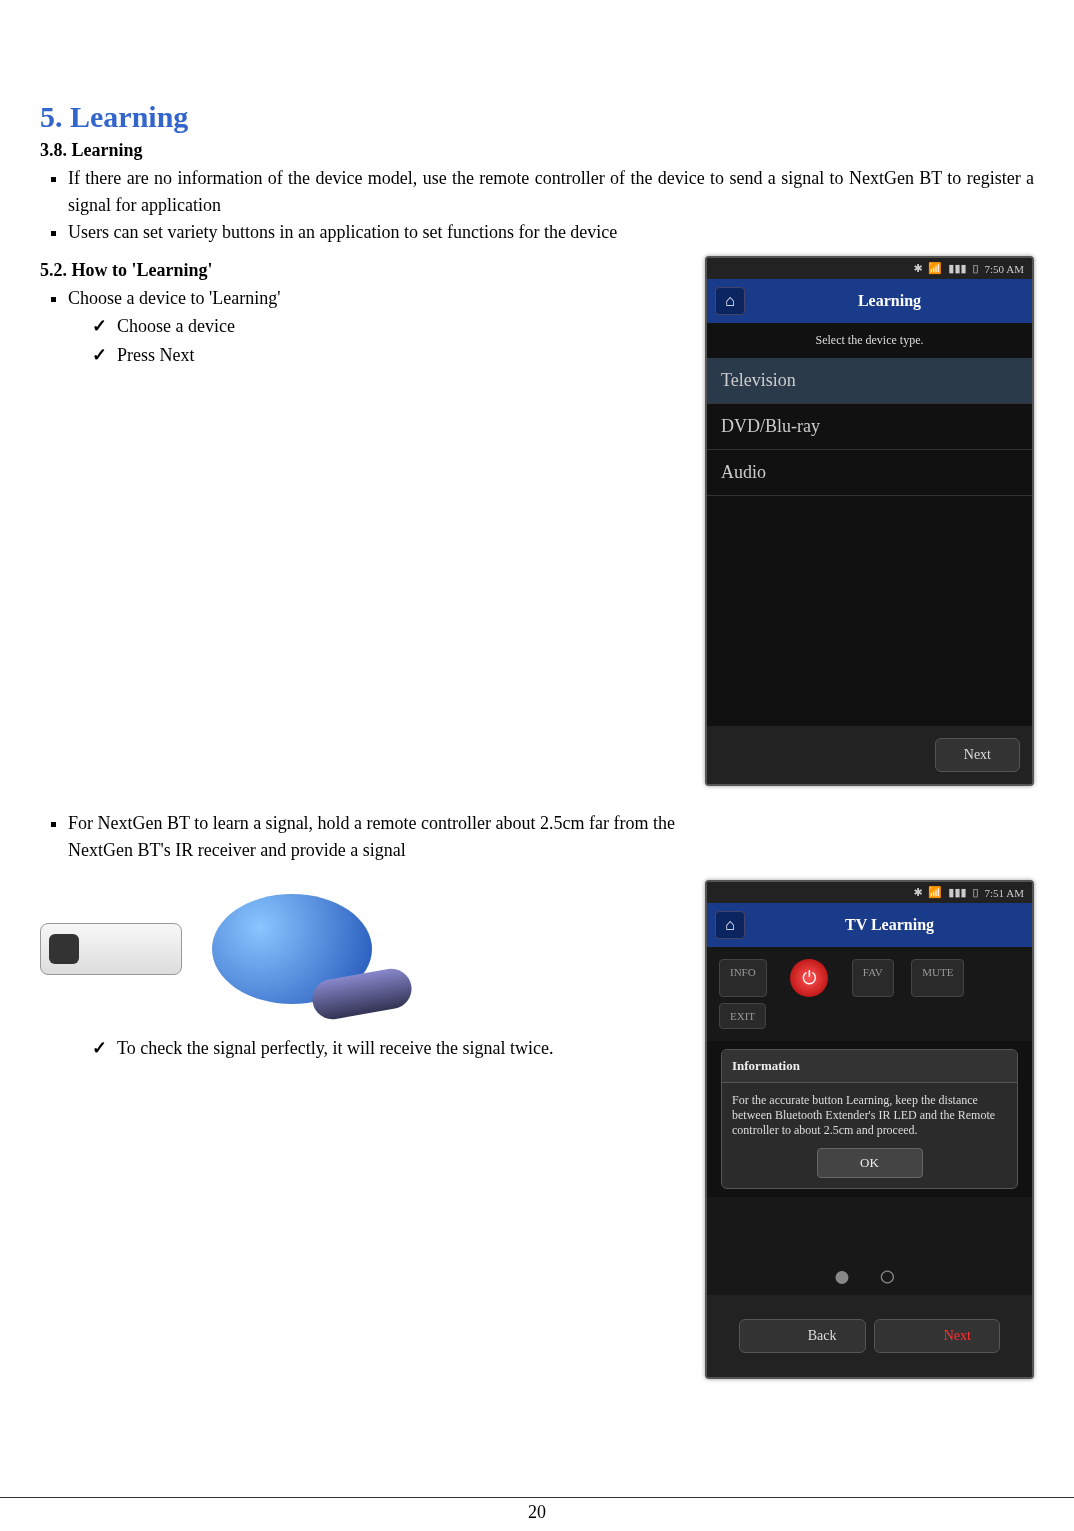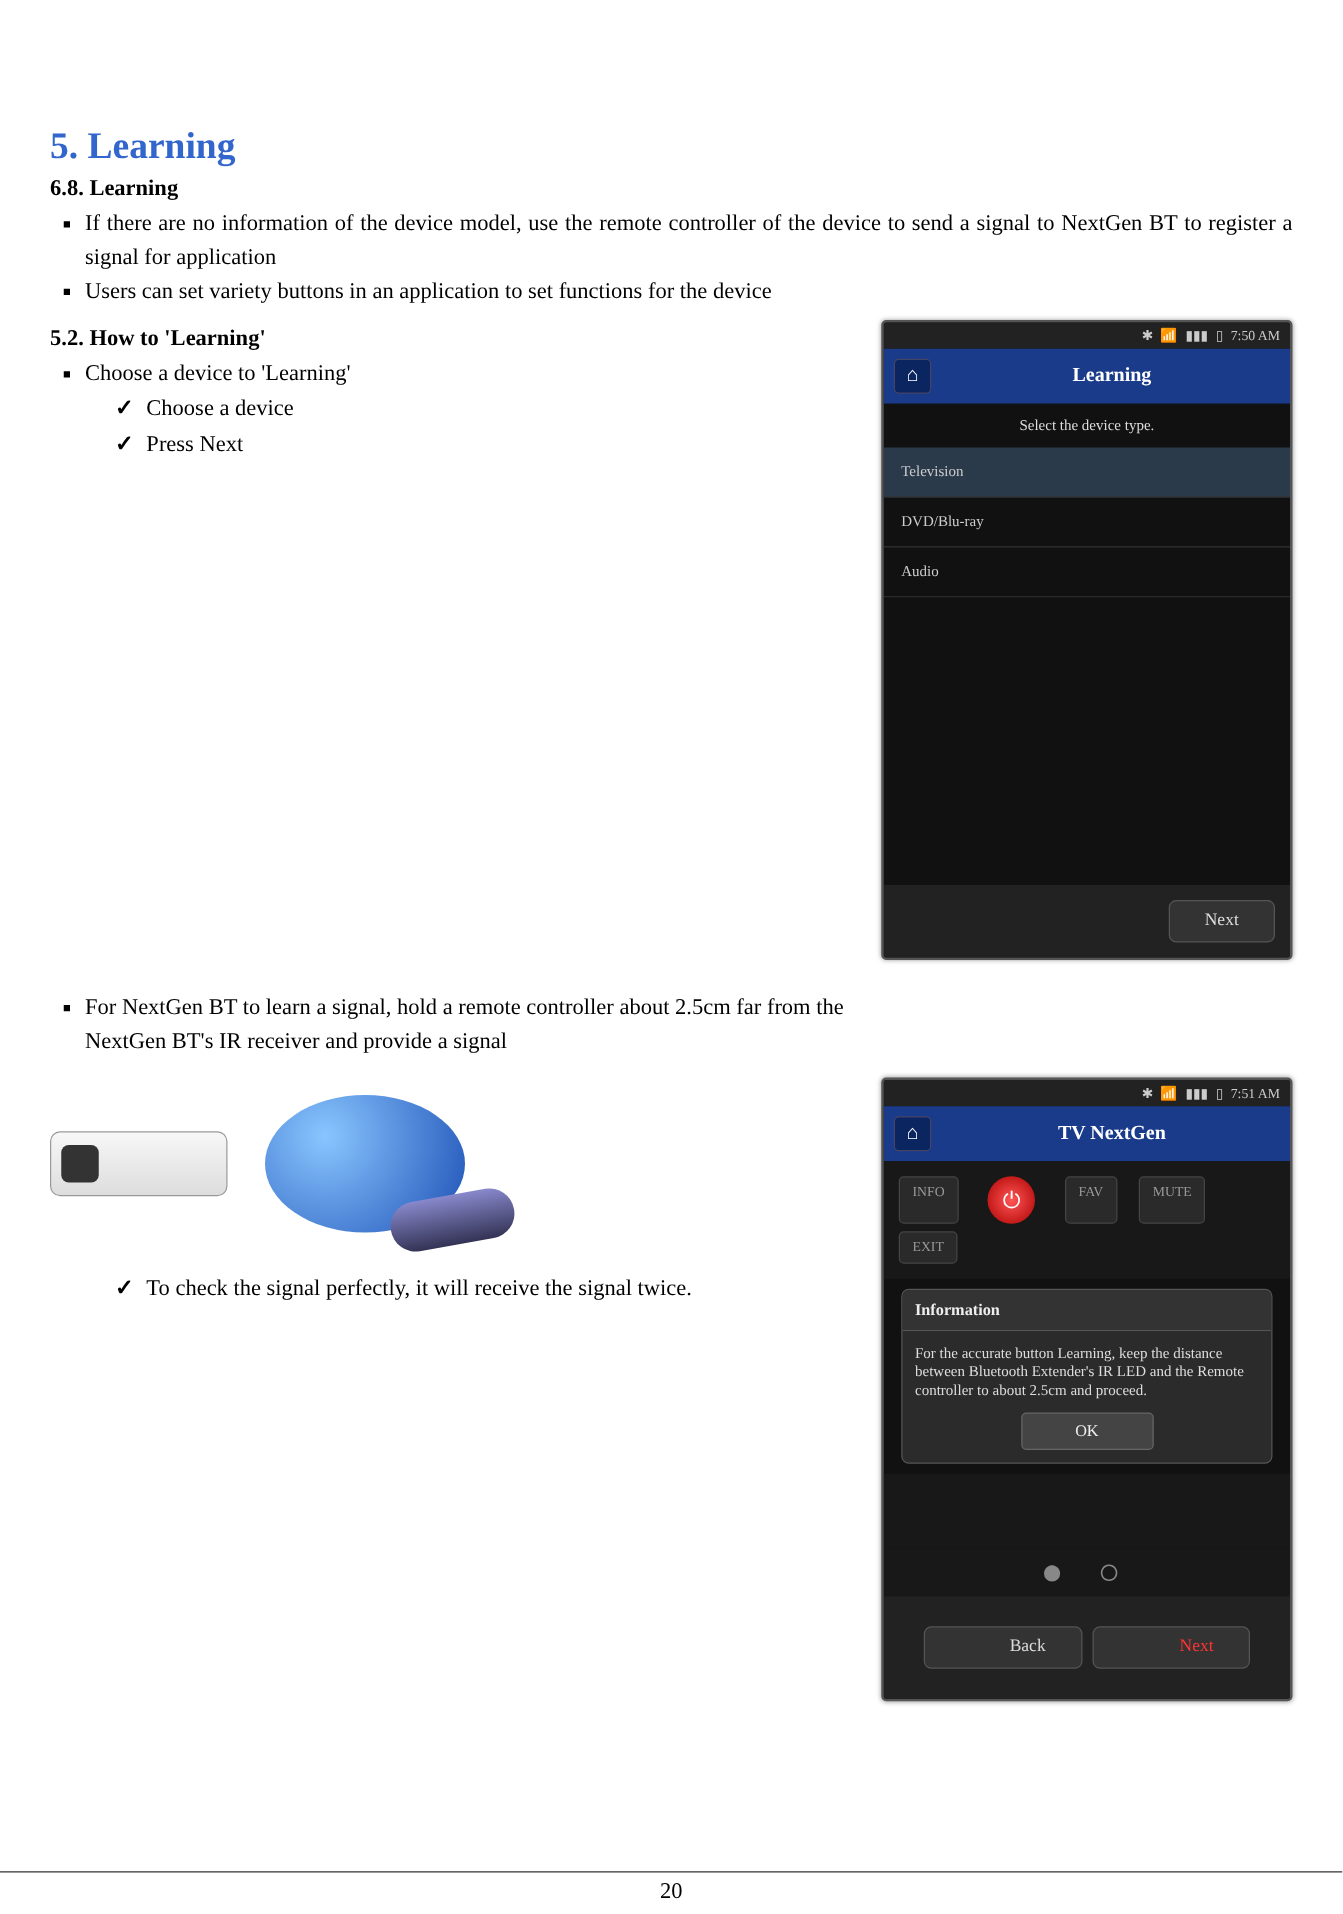--- a/index.html
+++ b/index.html
@@ -14,21 +14,21 @@
   ul.check>li::before{content:"✓";margin-right:10px;font-weight:bold}
   .row{display:flex;gap:30px;align-items:flex-start}
   .col-text{flex:1}
   .phone{width:325px;background:#111;border:2px solid #555;border-radius:4px;overflow:hidden;box-shadow:0 0 4px rgba(0,0,0,.4)}
   .statusbar{background:#222;color:#ccc;font-size:11px;text-align:right;padding:4px 8px;display:flex;justify-content:flex-end;gap:6px;align-items:center}
   .titlebar{background:#1a3a8a;color:#fff;display:flex;align-items:center;padding:8px;gap:10px}
   .titlebar .home{background:#0a2560;border:1px solid #446;border-radius:4px;width:28px;height:26px;display:flex;align-items:center;justify-content:center;font-size:16px}
   .titlebar .title{flex:1;text-align:center;font-size:16px;font-weight:bold}
   .hint{color:#ddd;font-size:12px;text-align:center;padding:10px 0;background:#111}
   .dev-list{background:#111}
-  .dev-item{color:#ccc;font-size:12px;border-bottom:1px solid #333;padding:12px 14px}
+  .dev-item{color:#ccc;font-size:18px;border-bottom:1px solid #333;padding:12px 14px}
   .dev-item.sel{background:#2a3a4a}
   .phone-spacer{height:230px;background:#111}
   .bottom-bar{background:#222;padding:12px;text-align:right}
   .btn{display:inline-block;background:#333;color:#ddd;border:1px solid #555;border-radius:6px;padding:8px 28px;font-size:14px}
   .btn.red{color:#ff3333}
   .btn.half{width:42%;margin:12px 4px;box-sizing:border-box}
   .remote-illus{margin:30px 0;display:flex;align-items:center;justify-content:flex-start;gap:30px}
   .remote-stick{width:140px;height:50px;background:linear-gradient(#f7f7f7,#ddd);border:1px solid #999;border-radius:8px;position:relative}
   .remote-stick::before{content:"";position:absolute;left:8px;top:10px;width:30px;height:30px;background:#333;border-radius:6px}
   .remote-orb{width:160px;height:110px;border-radius:50%;background:radial-gradient(circle at 30% 30%,#89c6ff,#1d4fb5);position:relative}
@@ -44,21 +44,21 @@
   .footer{position:absolute;bottom:8px;left:0;right:0;text-align:center;font-size:18px;border-top:1px solid #333;padding-top:4px}
 </style>
 </head>
 <body>
 
 <div class="page">
 
 
   <h1 class="section-title">5. Learning</h1>
 
-  <h2 class="sub">6.8. Learning</h2>
+  <h2 class="sub">3.8. Learning</h2>
   <ul class="square">
     <li>If there are no information of the device model, use the remote controller of the device to send a signal to NextGen BT to register a signal for application</li>
     <li>Users can set variety buttons in an application to set functions for the device</li>
   </ul>
 
   <div class="row">
     <div class="col-text">
       <h2 class="sub">5.2. How to 'Learning'</h2>
       <ul class="square">
         <li>
@@ -117,21 +117,21 @@
     <div class="phone" style="margin-top:70px">
       <div class="statusbar">
         <span>✱</span>
         <span>📶</span>
         <span>▮▮▮</span>
         <span>▯</span>
         <span>7:51 AM</span>
       </div>
       <div class="titlebar">
         <div class="home">⌂</div>
-        <div class="title">TV NextGen</div>
+        <div class="title">TV Learning</div>
       </div>
       <div class="tv-btns">
         <div class="pill">INFO</div>
         <div class="pwr">⏻</div>
         <div class="pill">FAV</div>
         <div class="pill">MUTE</div>
         <div style="width:38px"></div>
         <div class="pill">EXIT</div>
       </div>
       <div class="info-pop">

